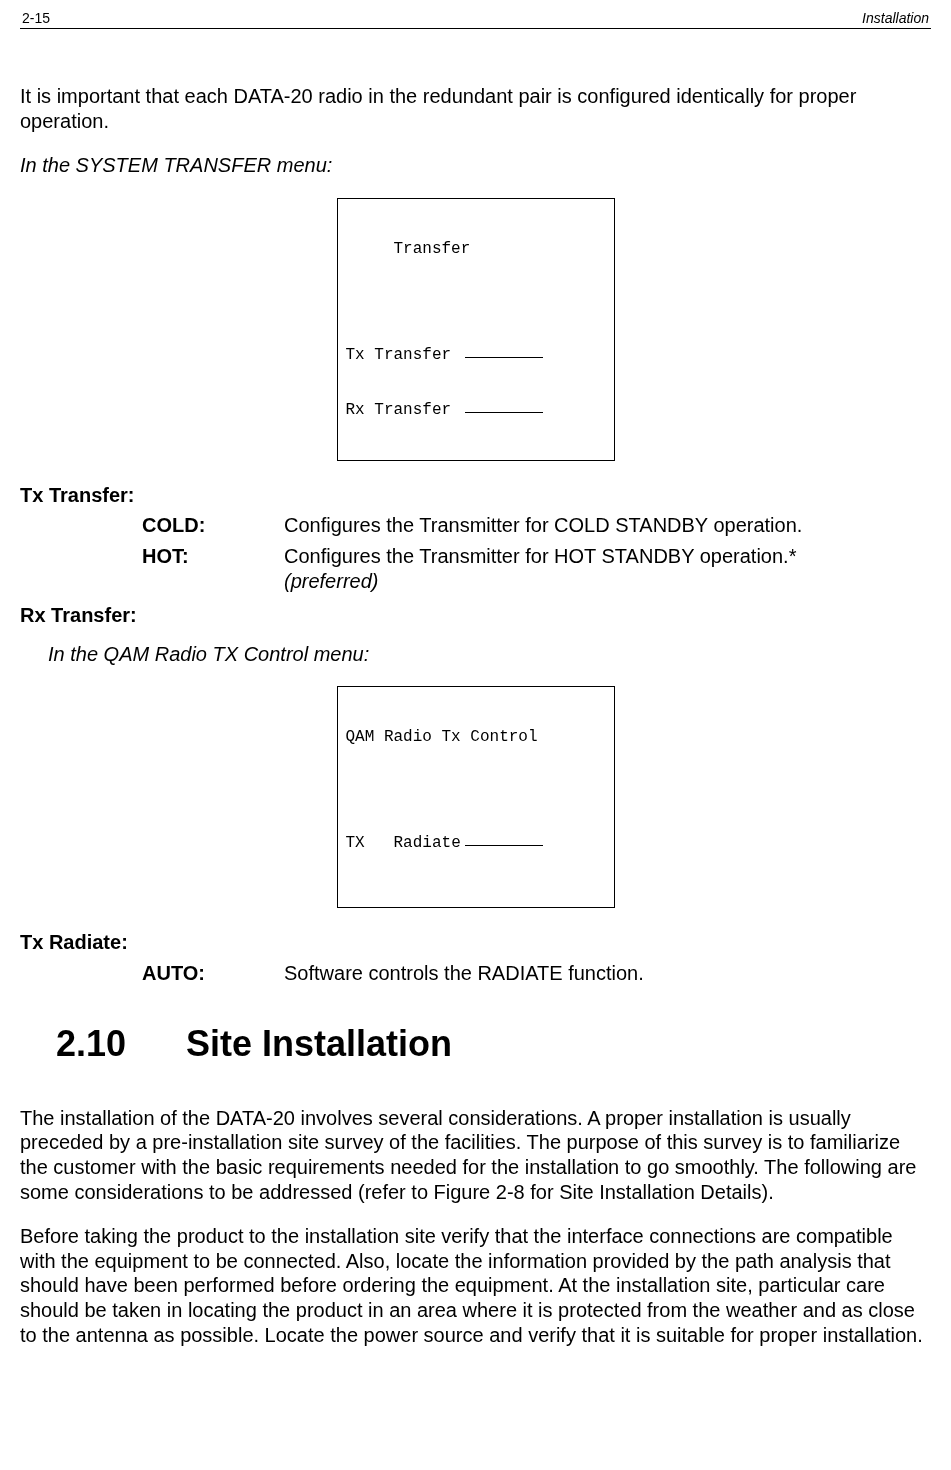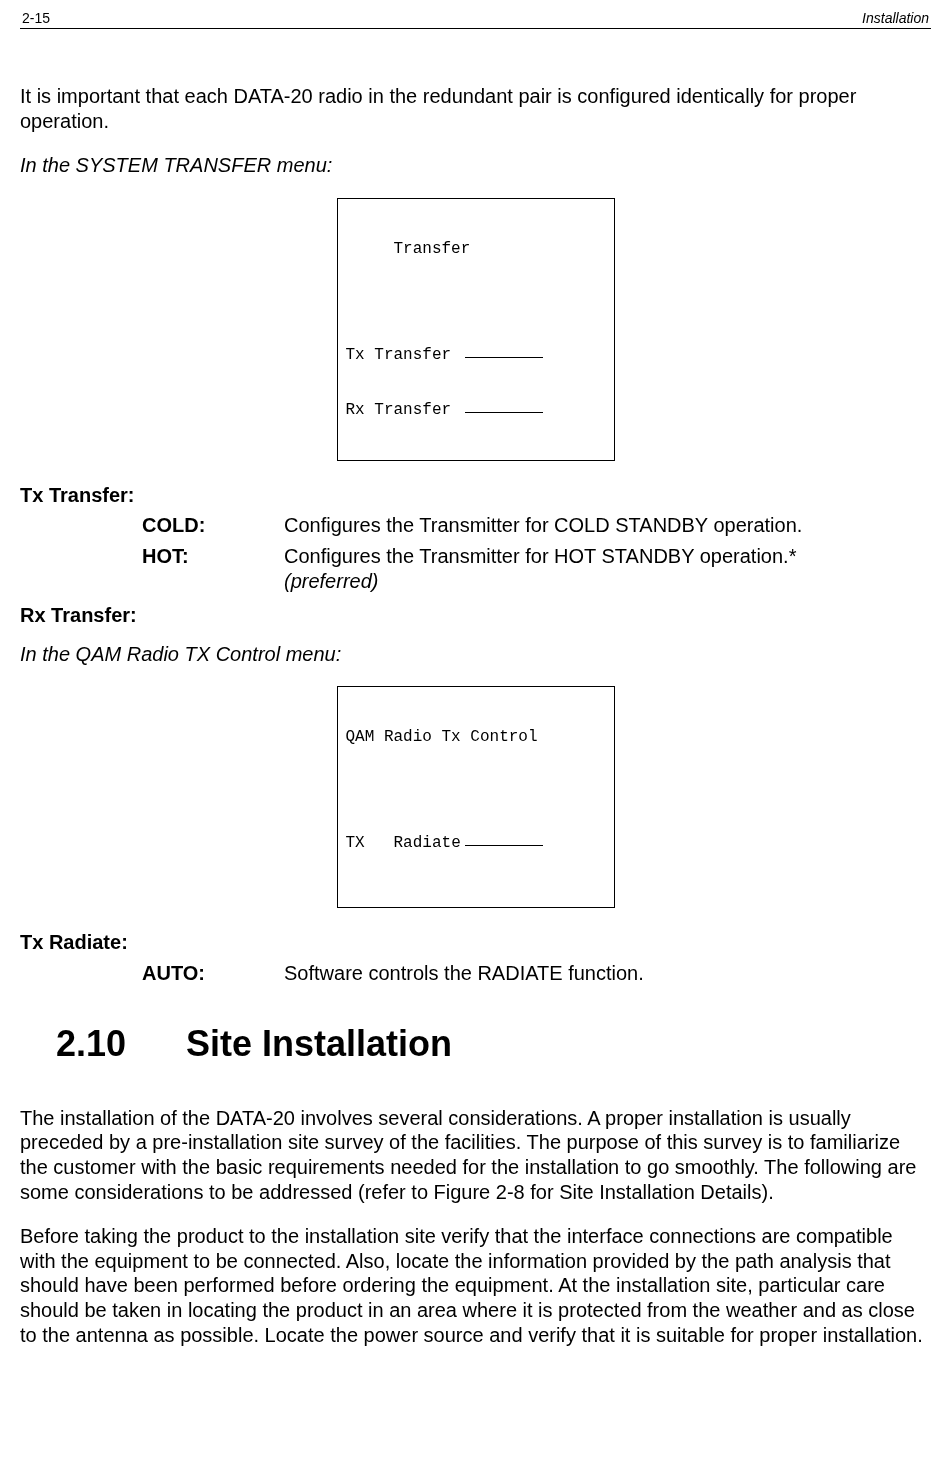--- a/index.html
+++ b/index.html
@@ -125,21 +125,21 @@
     <div class="defrow">
       <div class="defkey">HOT:</div>
       <div class="defval">
         <span>Configures the Transmitter for HOT STANDBY operation.*</span><span class="italic">(preferred)</span>
       </div>
     </div>
 
     <div class="sect-label" style="margin-top:10px;">Rx Transfer:</div>
 
 
-    <p class="para italic" style="margin-top:14px;">In the QAM Radio TX Control menu:</p>
+    <p class="para italic" style="margin-top:14px;margin-left:28px;">In the QAM Radio TX Control menu:</p>
 
     <div class="menu-box" style="padding-bottom:18px;">
       <div>QAM Radio Tx Control</div>
       <div class="blank"></div>
       <div class="menu-line">
         <span>TX</span><span>&nbsp;&nbsp;&nbsp;</span><span>Radiate</span><span class="menu-underline"></span>
       </div>
     </div>
 
     <div class="sect-label">Tx Radiate:</div>

